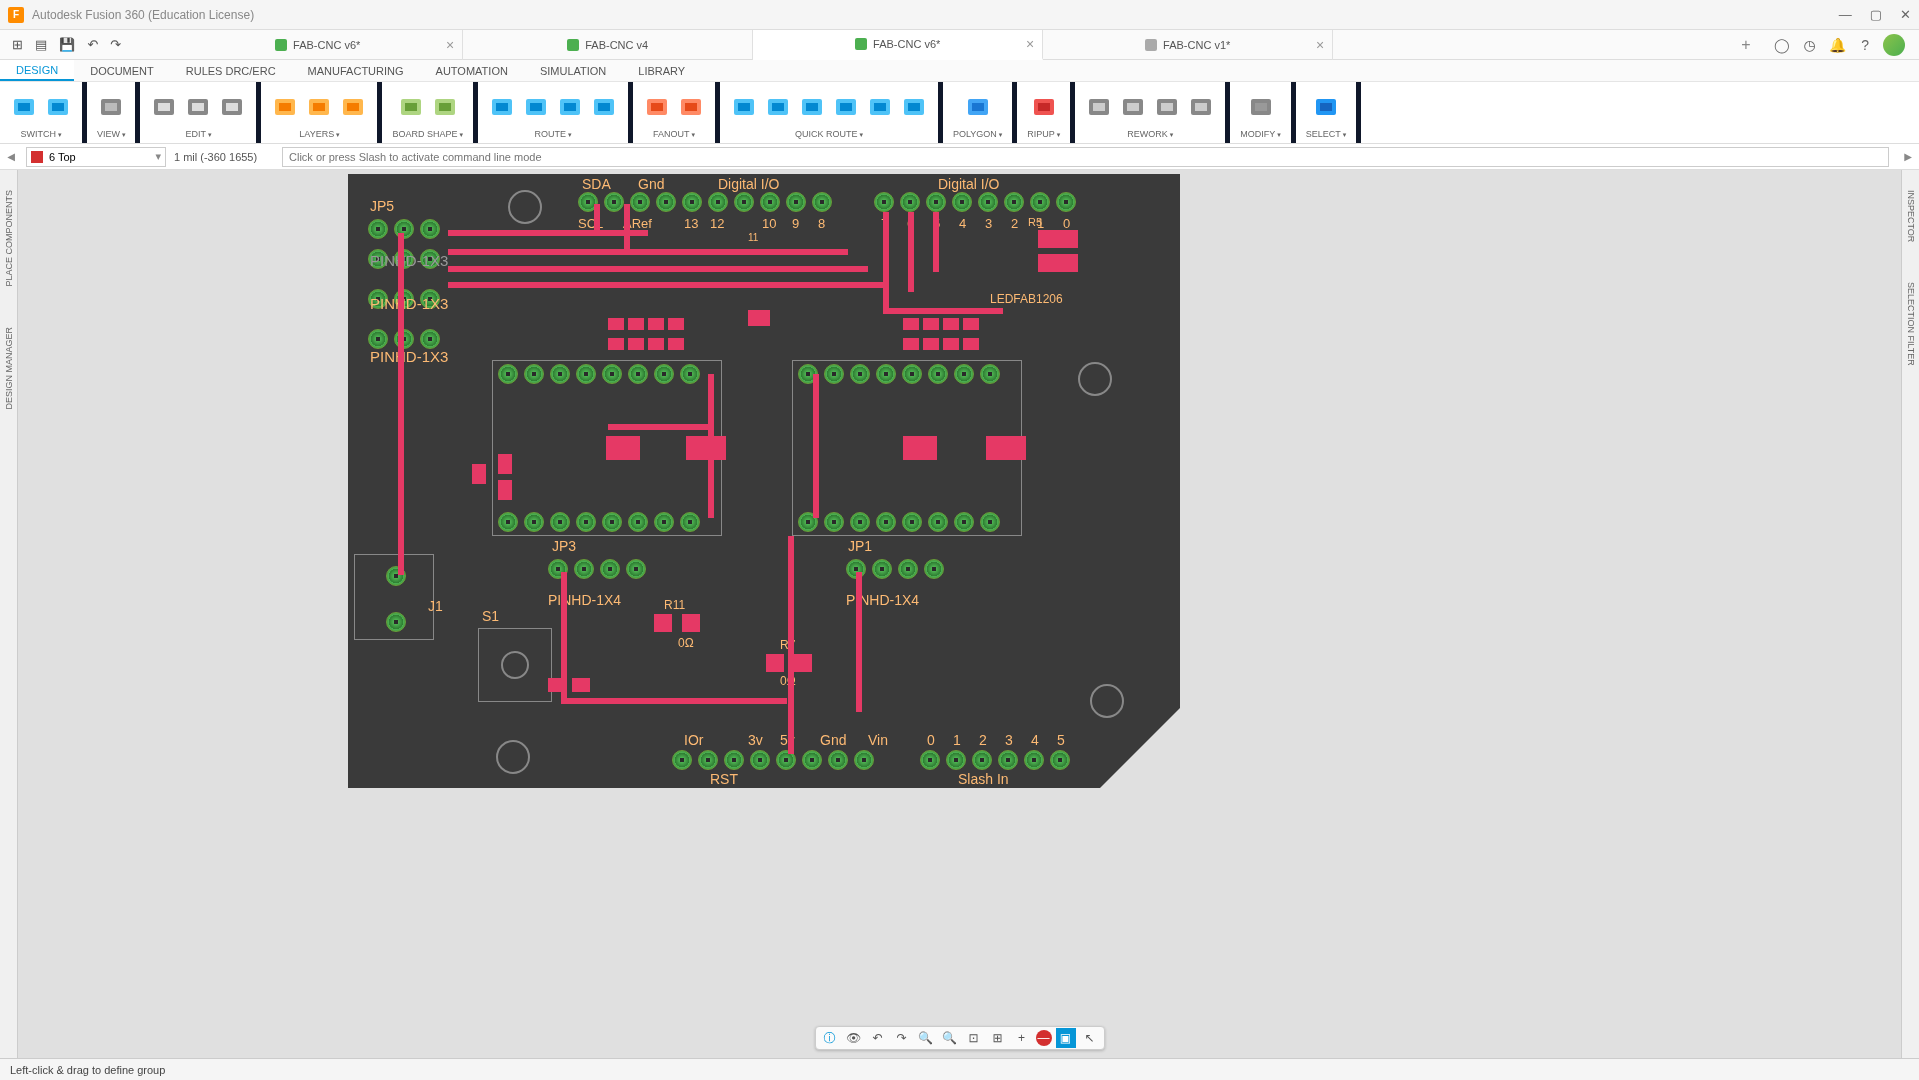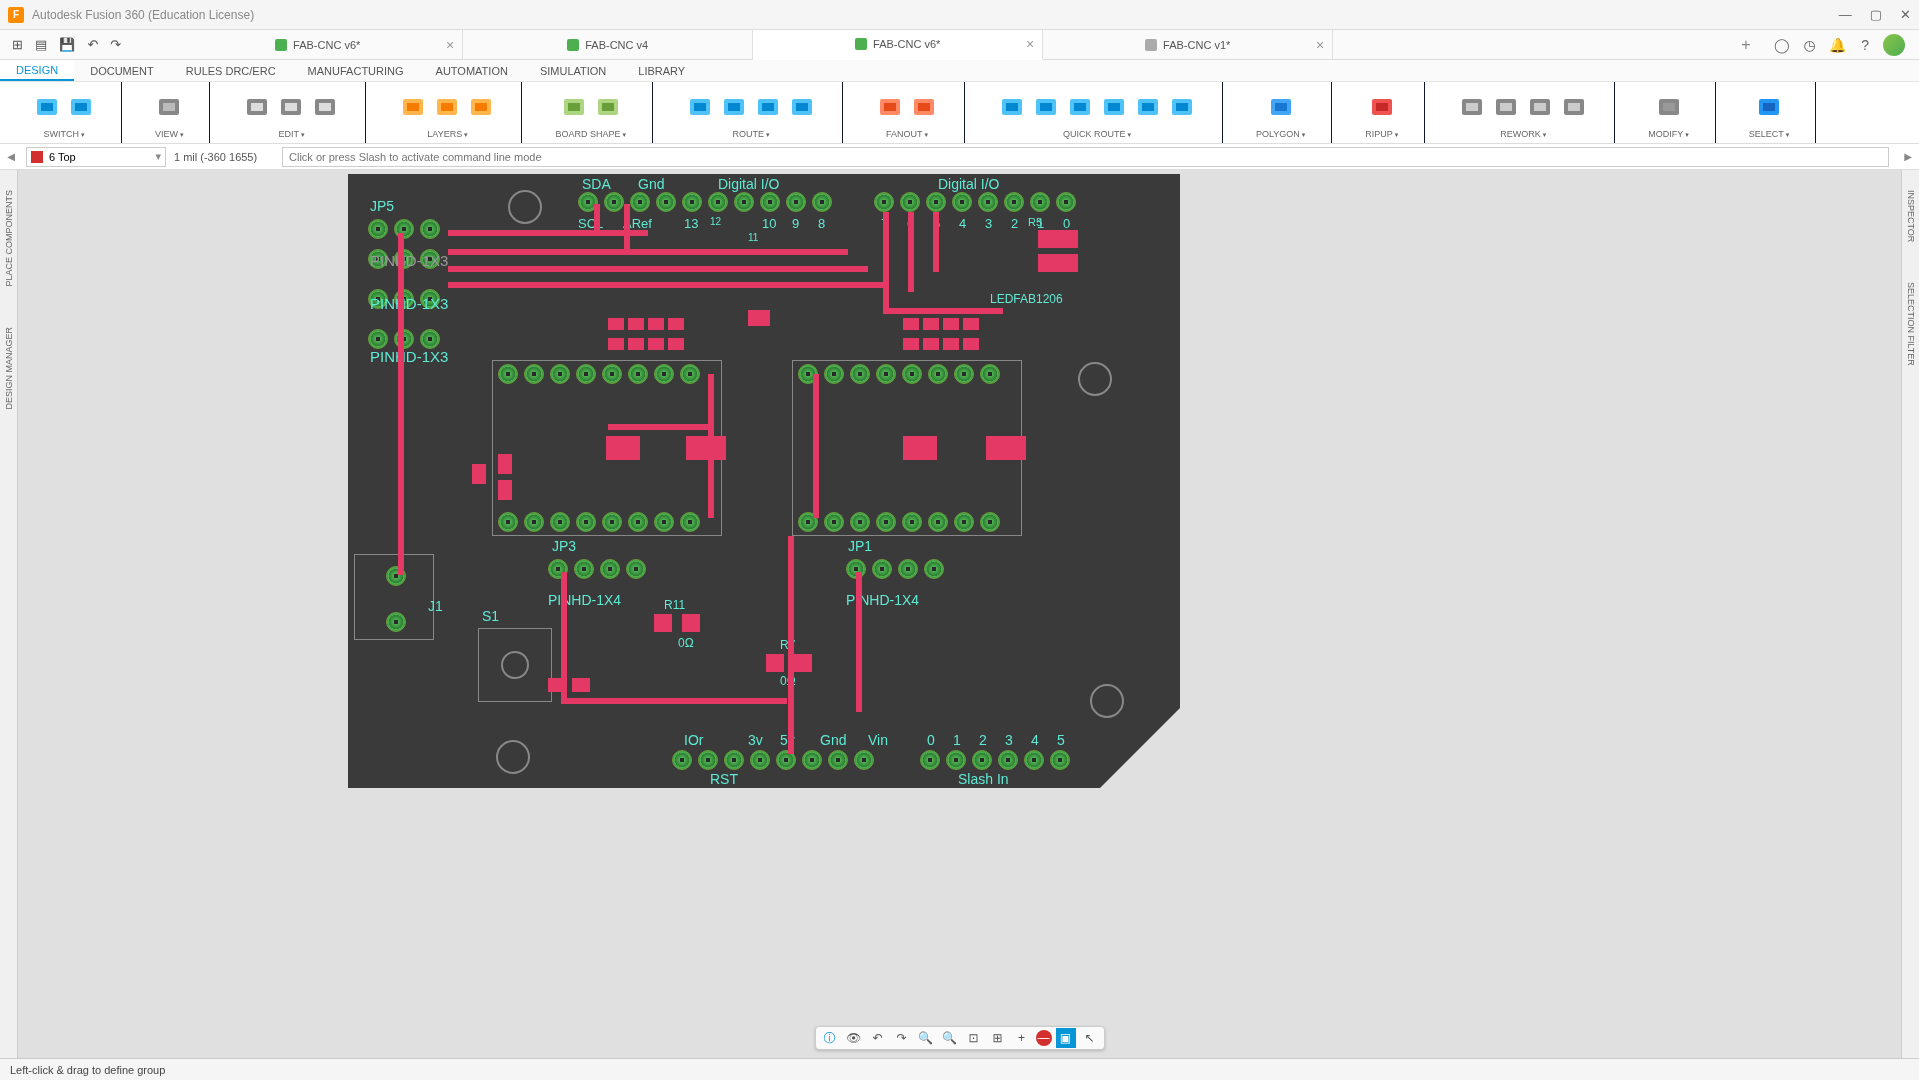--- a/index.html
+++ b/index.html
@@ -26,21 +26,21 @@
 .tabrow .right-icons { display: flex; gap: 14px; padding: 0 14px; color: #666; font-size: 14px; align-items: center; }
 .tabrow .avatar { width: 22px; height: 22px; border-radius: 50%; background: linear-gradient(135deg,#8bc34a,#4caf50); }
 
 
 .menurow { height: 22px; background: #fafafa; display: flex; align-items: center; border-bottom: 1px solid #e5e5e5; }
 .menurow .menuitem { padding: 0 16px; font-size: 11px; color: #555; cursor: pointer; height: 100%; display: flex; align-items: center; }
 .menurow .menuitem.active { color: #0696d7; border-bottom: 2px solid #0696d7; background: #fff; }
 
 
 .ribbon { height: 62px; background: #fff; display: flex; border-bottom: 1px solid #ddd; }
-.ribbon-group { display: flex; flex-direction: column; align-items: center; padding: 2px 26px; border-right: 1px solid #0f172a; margin-left: 7px; }
+.ribbon-group { display: flex; flex-direction: column; align-items: center; padding: 2px 10px; border-right: 5px solid #0f172a; }
 .ribbon-group .icons { display: flex; gap: 6px; flex: 1; align-items: center; }
 .ribbon-group .icons .ico { width: 28px; height: 28px; display: flex; align-items: center; justify-content: center; cursor: pointer; }
 .ribbon-group .label { font-size: 9px; color: #666; padding-bottom: 2px; }
 .ribbon-group .label::after { content: " ▾"; font-size: 7px; }
 
 
 .cmdbar { height: 26px; background: #fff; display: flex; align-items: center; border-bottom: 1px solid #ddd; padding: 0 4px; gap: 8px; }
 .cmdbar .arrow { width: 14px; color: #888; text-align: center; cursor: pointer; font-size: 10px; }
 .cmdbar .layer-sel { display: flex; align-items: center; border: 1px solid #ccc; height: 20px; width: 140px; font-size: 11px; padding: 0 4px; cursor: pointer; }
 .cmdbar .layer-sel .sw { width: 12px; height: 12px; background: #d32f2f; margin-right: 6px; }
@@ -53,21 +53,21 @@
 .sidepanel-l .vlabel { writing-mode: vertical-rl; transform: rotate(180deg); font-size: 9px; color: #666; cursor: pointer; }
 .sidepanel-r { width: 18px; background: #f0f0f0; border-left: 1px solid #ccc; display: flex; flex-direction: column; justify-content: flex-start; align-items: center; padding-top: 20px; gap: 40px; }
 .sidepanel-r .vlabel { writing-mode: vertical-rl; font-size: 9px; color: #666; cursor: pointer; }
 
 .canvas-wrap { flex: 1; position: relative; background: #e0e0e0; overflow: hidden; }
 
 
 .board { position: absolute; left: 330px; top: 4px; width: 832px; height: 614px; background: #3a3a3a; }
 .board-cut { position: absolute; right: 0; bottom: 0; width: 80px; height: 80px; background: #e0e0e0; clip-path: polygon(100% 0, 100% 100%, 0 100%); }
 
-.silk { position: absolute; color: #5eead4; font-size: 14px; font-family: Arial; white-space: nowrap; }
+.silk { position: absolute; color: #fdba74; font-size: 14px; font-family: Arial; white-space: nowrap; }
 .pad { position: absolute; width: 20px; height: 20px; border-radius: 50%; background: radial-gradient(circle, #2a2a2a 18%, #4caf50 20%, #2e7d32 55%, #4caf50 58%, #2e7d32 100%); border: 1px solid #689f38; }
 .padrow { position: absolute; display: flex; gap: 6px; }
 .trace { position: absolute; background: #e53965; }
 .smd { position: absolute; background: #e53965; }
 .hole { position: absolute; border: 2px solid #888; border-radius: 50%; background: transparent; }
 
 
 .canvas-toolbar { position: absolute; left: 50%; bottom: 8px; transform: translateX(-50%); height: 24px; background: #fafafa; border: 1px solid #ccc; border-radius: 4px; display: flex; align-items: center; padding: 0 4px; gap: 4px; box-shadow: 0 1px 3px rgba(0,0,0,0.2); }
 .canvas-toolbar .tb { width: 20px; height: 20px; display: flex; align-items: center; justify-content: center; font-size: 12px; color: #555; cursor: pointer; }
 .canvas-toolbar .tb.red { background: #d32f2f; color: #fff; border-radius: 50%; width: 16px; height: 16px; }
@@ -421,21 +421,21 @@
       <div class="hole" style="left:148px;top:566px;width:34px;height:34px;"></div>
       <div class="hole" style="left:742px;top:510px;width:34px;height:34px;"></div>
 
       <div class="silk" style="left:234px;top:2px;">SDA</div>
       <div class="silk" style="left:290px;top:2px;">Gnd</div>
       <div class="silk" style="left:370px;top:2px;">Digital I/O</div>
       <div class="silk" style="left:590px;top:2px;">Digital I/O</div>
       <div class="silk" style="left:230px;top:42px;font-size:13px;">SCL</div>
       <div class="silk" style="left:275px;top:42px;font-size:13px;">ARef</div>
       <div class="silk" style="left:336px;top:42px;font-size:13px;">13</div>
-      <div class="silk" style="left:362px;top:42px;font-size:10px;">12</div>
+      <div class="silk" style="left:362px;top:42px;font-size:13px;">12</div>
       <div class="silk" style="left:388px;top:58px;font-size:10px;margin-left:12px;">11</div>
       <div class="silk" style="left:414px;top:42px;font-size:13px;">10</div>
       <div class="silk" style="left:444px;top:42px;font-size:13px;">9</div>
       <div class="silk" style="left:470px;top:42px;font-size:13px;">8</div>
       <div class="silk" style="left:533px;top:42px;font-size:13px;">7</div>
       <div class="silk" style="left:559px;top:42px;font-size:13px;">6</div>
       <div class="silk" style="left:585px;top:42px;font-size:13px;">5</div>
       <div class="silk" style="left:611px;top:42px;font-size:13px;">4</div>
       <div class="silk" style="left:637px;top:42px;font-size:13px;">3</div>
       <div class="silk" style="left:663px;top:42px;font-size:13px;">2</div>

